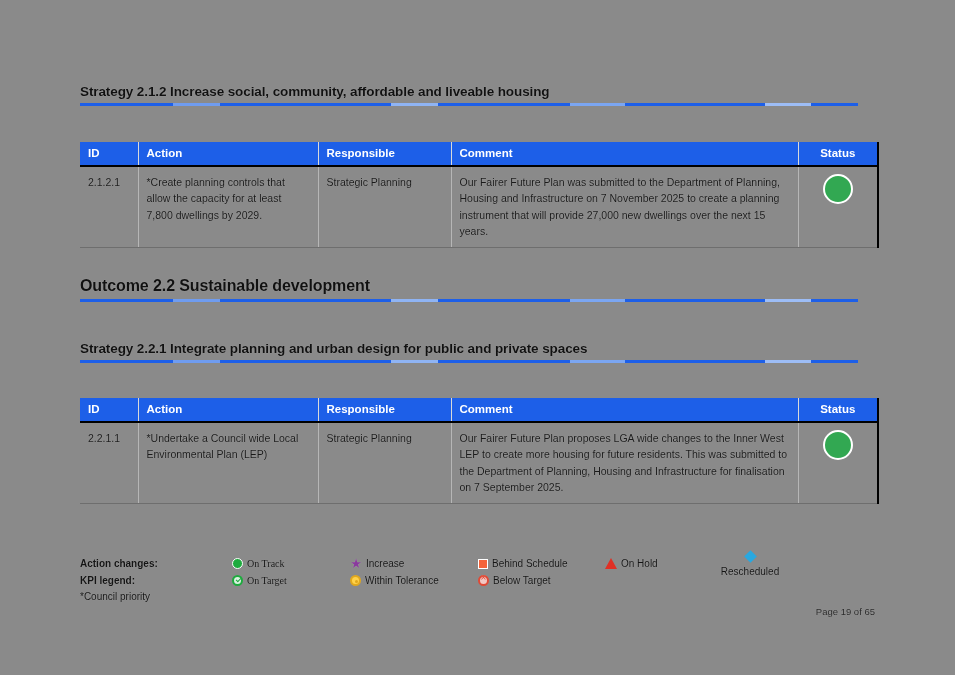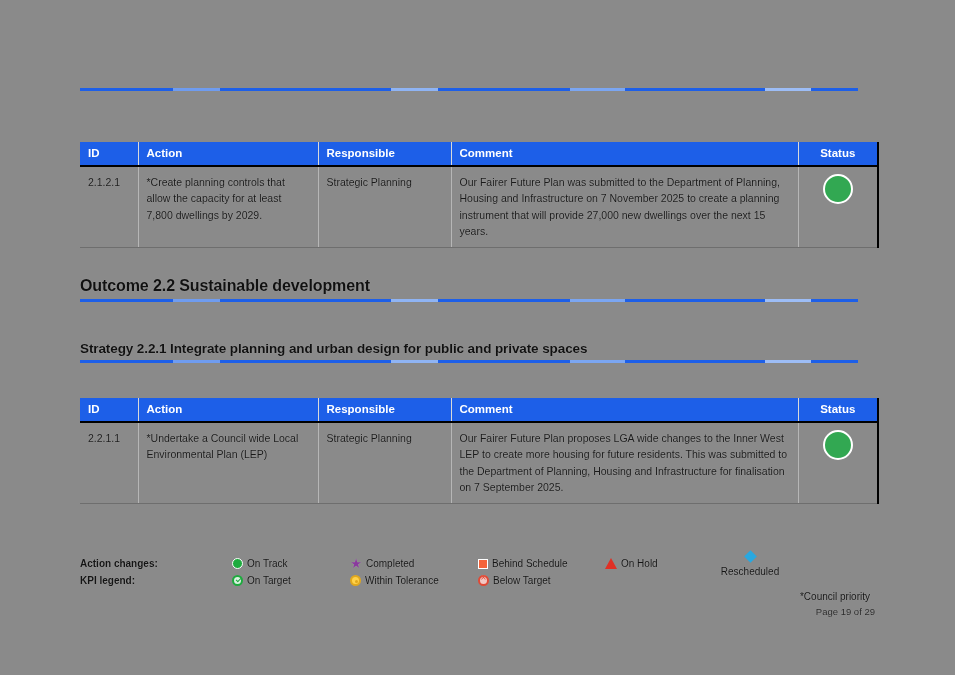--- a/index.html
+++ b/index.html
@@ -131,21 +131,21 @@
     width: 152px;
     flex: none;
   }
   .legend-item {
     display: flex;
     align-items: center;
     flex: none;
     gap: 4px;
   }
   .legend-item .lg-text { white-space: nowrap; }
-  .slot-1 { width: 118px; }
+  .slot-1 { width: 118px; font-family: Liberation Serif, serif; }
   .slot-2 { width: 128px; }
   .slot-3 { width: 127px; }
   .slot-4 { width: 90px; }
   .slot-5 { width: 110px; flex-direction: column; }
 
   .ico { flex: none; display: inline-block; line-height: 0; }
   .ico-circle-green {
     width: 11px; height: 11px; border-radius: 50%;
     background: #1eab3e; border: 1px solid #ffffff; box-sizing: border-box;
   }
@@ -194,40 +194,40 @@
   .ico-diamond {
     width: 9px; height: 9px; background: #29a8e0; transform: rotate(45deg);
     margin: 1px 2px;
   }
 
   .council-priority {
     font-size: 10px;
     color: #141414;
     margin-top: 3px;
     text-shadow: 0 0 1px rgba(255,255,255,0.30);
-    text-align: right;
   }
 
   .footer-page {
     position: absolute;
     left: 760px;
     top: 606px;
     width: 115px;
     text-align: right;
     font-size: 9.5px;
     color: #2a2a2a;
     text-shadow: 0 0 1px rgba(255,255,255,0.25);
   }
 </style>
 </head>
 <body>
 
 <div class="page">
 
   <div class="heading-block heading-strategy" style="top:84px;">
+    <div class="heading-text">Strategy 2.1.2 Increase social, community, affordable and liveable housing</div>
     <div class="heading-rule"></div>
   </div>
 
   <div class="table-wrap" style="top:142px;">
     <table class="report">
       <colgroup>
         <col class="col-id">
           <col class="col-action">
           <col class="col-resp">
           <col class="col-comment">
@@ -301,21 +301,21 @@
   <div class="legend">
 
     <div class="legend-row">
       <div class="legend-label">Action changes:</div>
       <div class="legend-item slot-1">
         <span class="ico ico-circle-green"></span>
         <span class="lg-text">On Track</span>
       </div>
       <div class="legend-item slot-2">
         <span class="ico ico-star">★</span>
-        <span class="lg-text">Completed</span>
+        <span class="lg-text">Increase</span>
       </div>
       <div class="legend-item slot-3">
         <span class="ico ico-square-orange"></span>
         <span class="lg-text">Behind Schedule</span>
       </div>
       <div class="legend-item slot-4">
         <span class="ico ico-triangle"></span>
         <span class="lg-text">On Hold</span>
       </div>
       <div class="legend-item slot-5">
@@ -336,15 +336,15 @@
       </div>
       <div class="legend-item slot-3">
         <span class="ico ico-target-red"></span>
         <span class="lg-text">Below Target</span>
       </div>
     </div>
 
     <div class="council-priority">*Council priority</div>
   </div>
 
-  <div class="footer-page">Page 19 of 29</div>
+  <div class="footer-page">Page 19 of 65</div>
 
 </div>
 
 </body></html>

